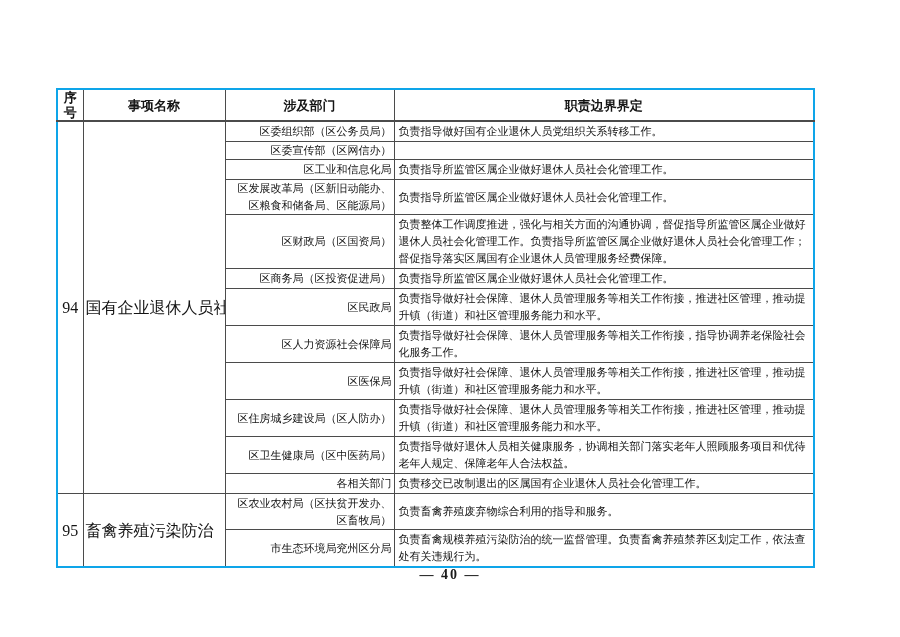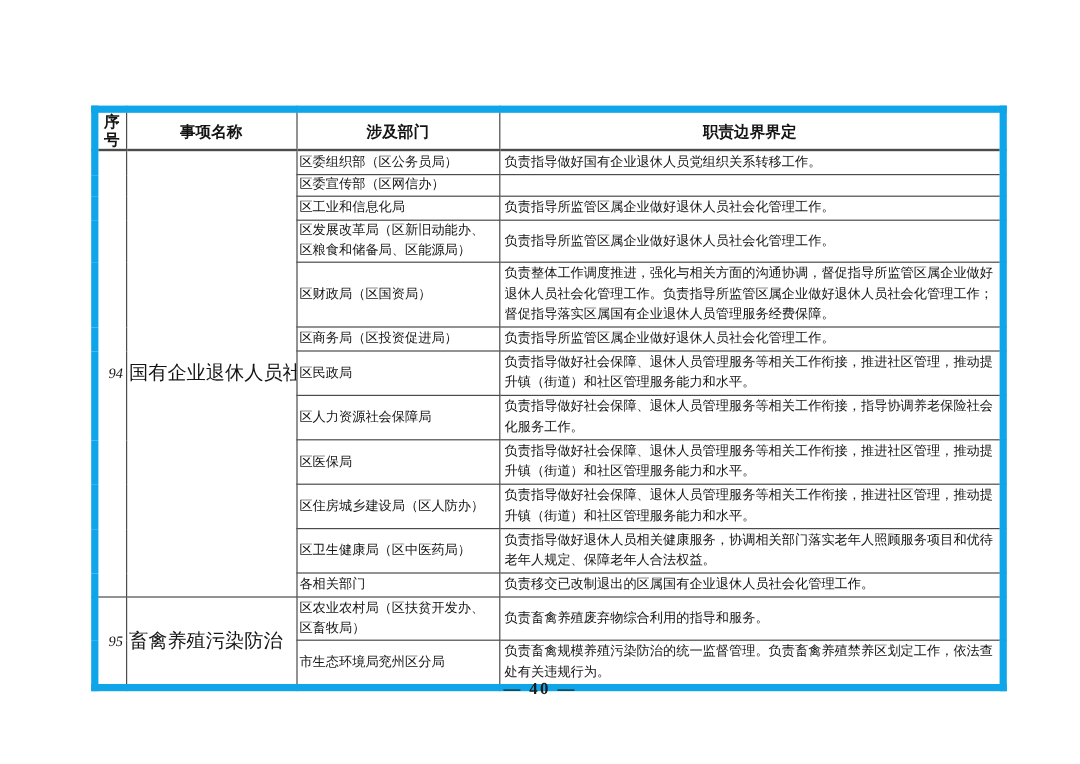--- a/index.html
+++ b/index.html
@@ -3,38 +3,38 @@
 <meta charset="utf-8">
 <style>
   html,body { margin:0; padding:0; }
   body {
     width:900px; height:637px; background:#ffffff; overflow:hidden;
     font-family:"Liberation Serif","DejaVu Serif",serif; color:#141414;
   }
   .page { position:relative; width:900px; height:637px; background:#fff; }
 
   table.resp-table {
-    position:absolute; left:76px; top:88px; width:757px;
+    position:absolute; left:56px; top:88px; width:757px;
     border-collapse:collapse; table-layout:fixed;
-    border:6px solid #0ea5e9;
+    border:2px solid #0ea5e9;
   }
   .resp-table th {
     border:1px solid #4b4b4b; border-bottom:2px solid #4b4b4b;
     font-family:"Liberation Sans","DejaVu Sans",sans-serif;
     font-size:13px; font-weight:bold; height:29px;
     padding:0 2px; text-align:center; vertical-align:middle; line-height:15px;
   }
   .resp-table td {
     border:1px solid #4b4b4b;
     font-size:11px; line-height:17px; vertical-align:middle;
     padding:0 2px; overflow:hidden;
   }
-  td.c-no   { text-align:right; font-size:12px;font-style:italic; }
+  td.c-no   { text-align:center; font-size:16px; }
   td.c-name { text-align:left; font-size:16px; white-space:nowrap; }
-  td.c-dept { text-align:left; }
+  td.c-dept { text-align:right; }
   td.c-duty { text-align:left; padding:1px 4px; }
 
   .pageno {
     position:absolute; top:567px; left:0; width:900px;
     text-align:center; font-size:14px; letter-spacing:2px; color:#1a1a1a;font-weight:bold;
   }
 </style>
 </head>
 <body>
 

